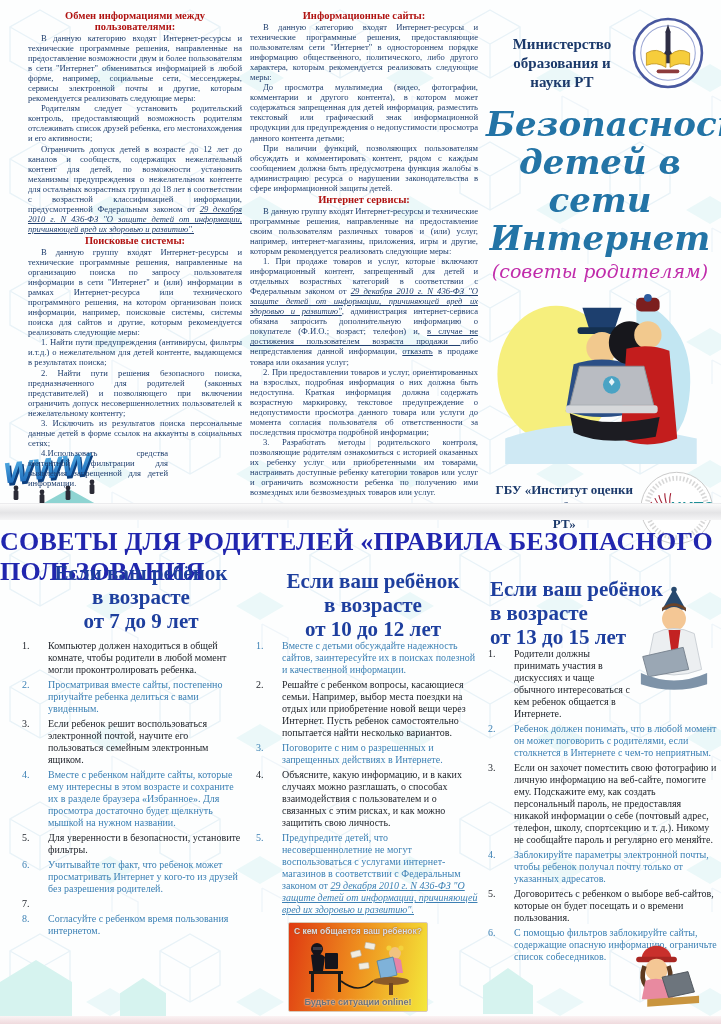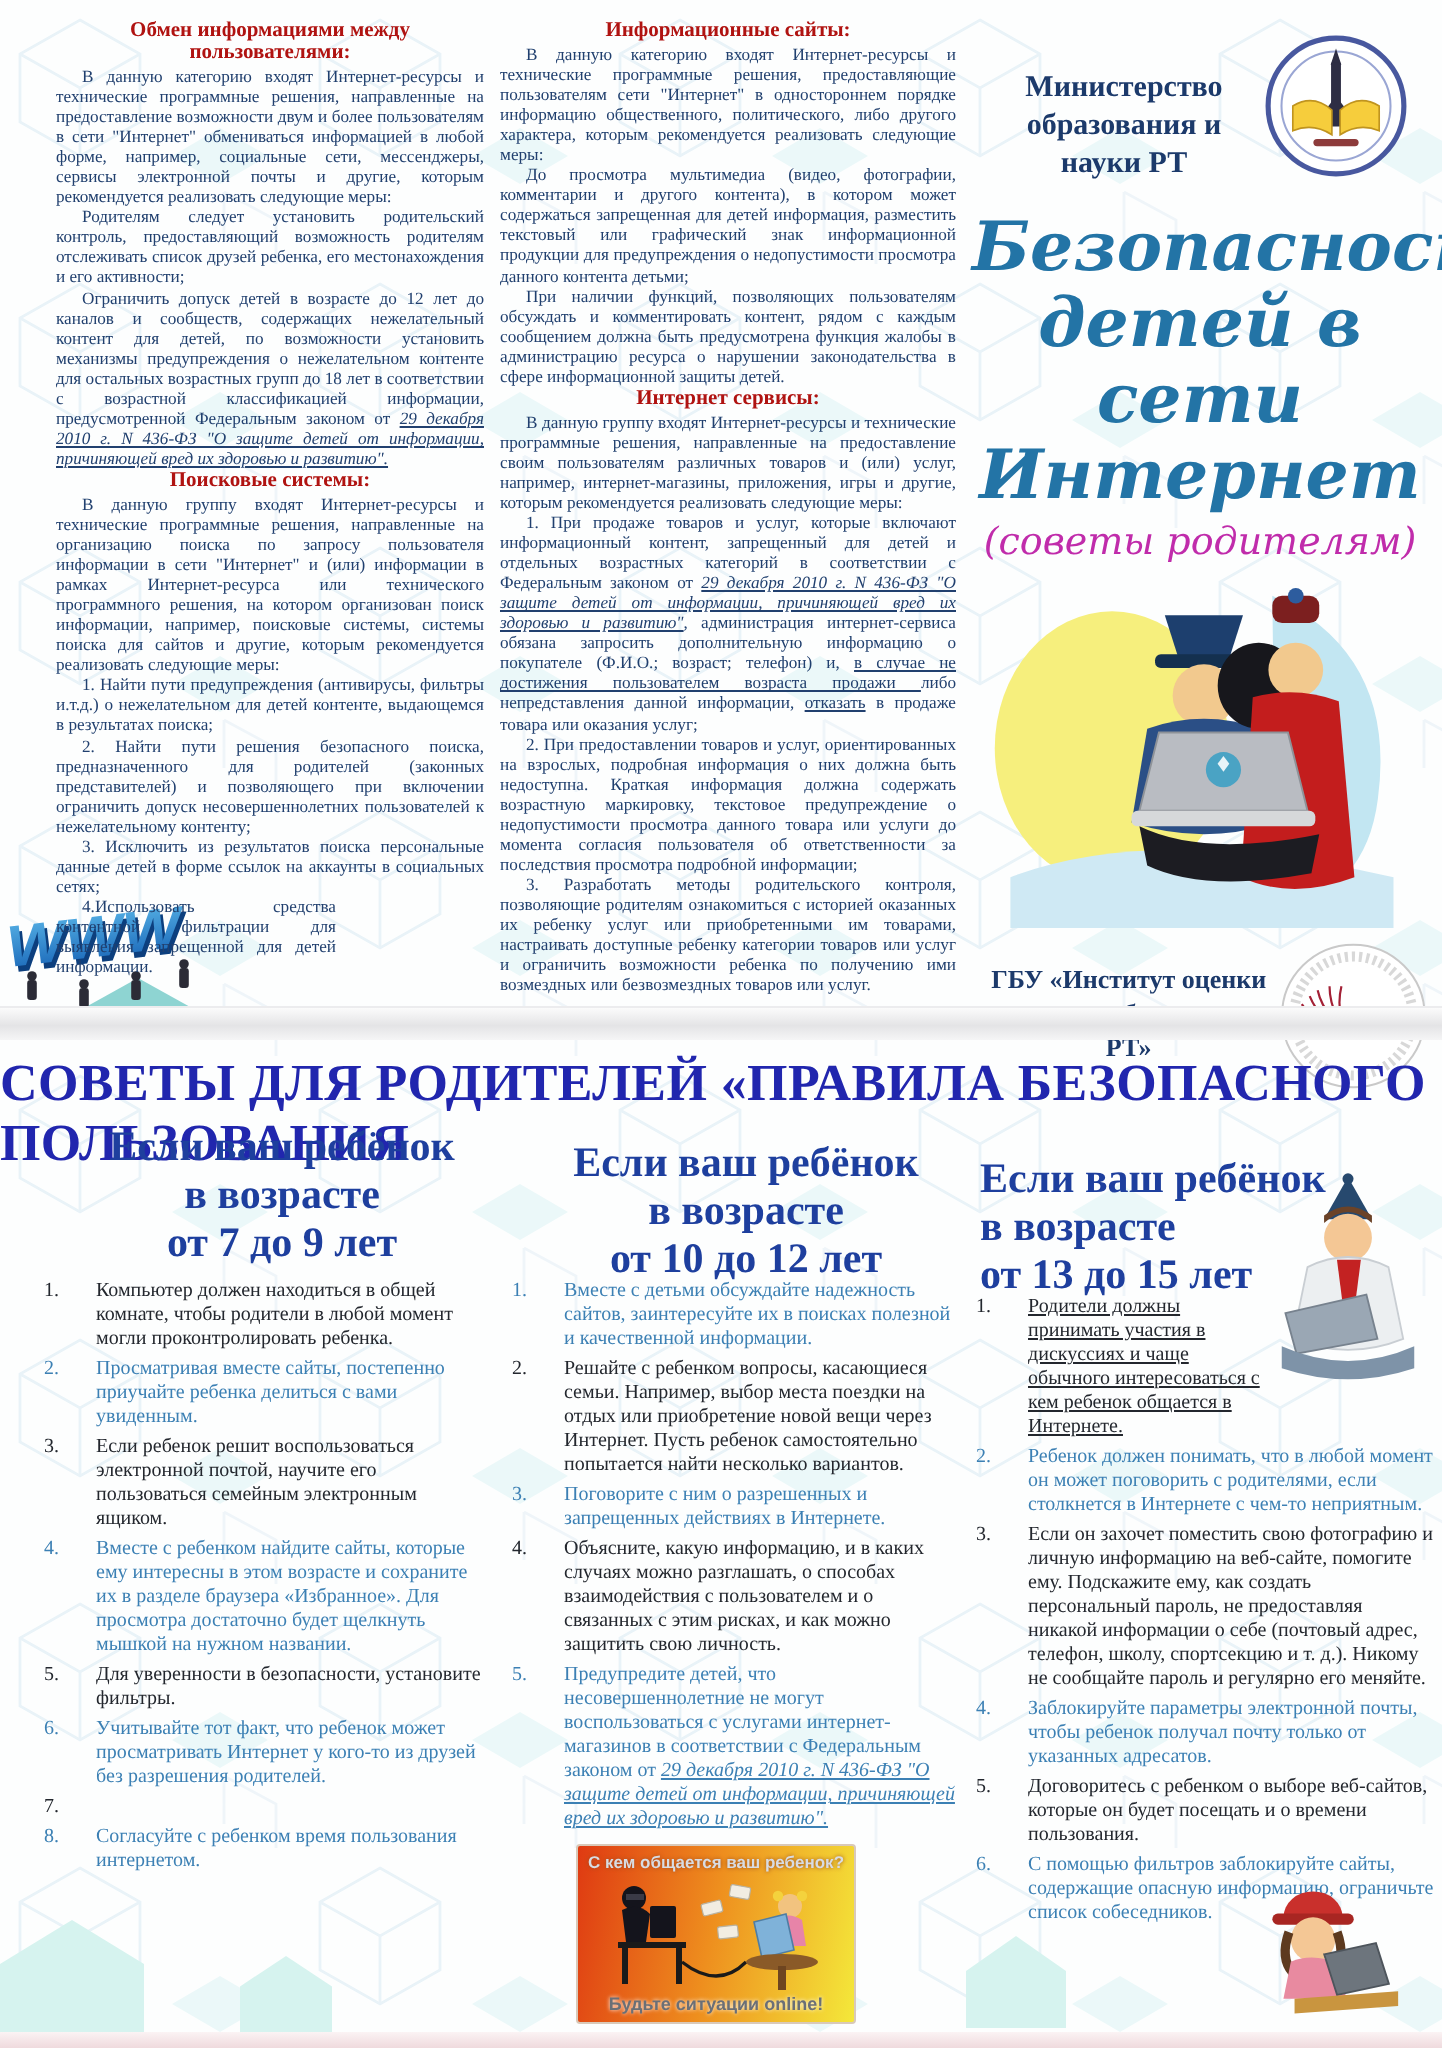--- a/index.html
+++ b/index.html
@@ -44,21 +44,21 @@
   #h3{left:474px;top:578px;width:220px;text-align:left;padding-left:16px;}
   .blist{position:absolute;z-index:2;font-size:10px;line-height:1.2;}
   #b1{left:18px;top:640px;width:224px;}
   #b2{left:252px;top:640px;width:226px;}
   #b3{left:484px;top:648px;width:234px;}
   .it{display:flex;margin-bottom:3px;}
   .it .n{flex:0 0 26px;padding-left:4px;}
   .it .tx{flex:1;}
   .dark{color:#23272e;}
   .blue{color:#3c80b4;}
-  #b3 .it.first .tx{padding-right:86px;text-decoration:underline;}
+  #b3 .it.first .tx{padding-right:86px;}
   
   .poster{position:relative;width:138px;height:88px;margin:6px 0 0 36px;
         background:linear-gradient(100deg,#df3a12,#ee8e1e 48%,#f4e83a);
         border:1px solid #d9c9b9;border-radius:2px;overflow:hidden;}
   .poster .pt{position:absolute;top:3px;left:0;width:100%;text-align:center;
         font-family:"Liberation Sans",sans-serif;font-size:8.5px;font-weight:bold;color:#d8dce2;
         text-shadow:0 0 2px #9a4a20;}
   .poster .pc{position:absolute;bottom:3px;left:0;width:100%;text-align:center;
         font-family:"Liberation Sans",sans-serif;font-size:9px;font-weight:bold;color:#6b6f76;
         text-shadow:0 0 2px #fff;}

